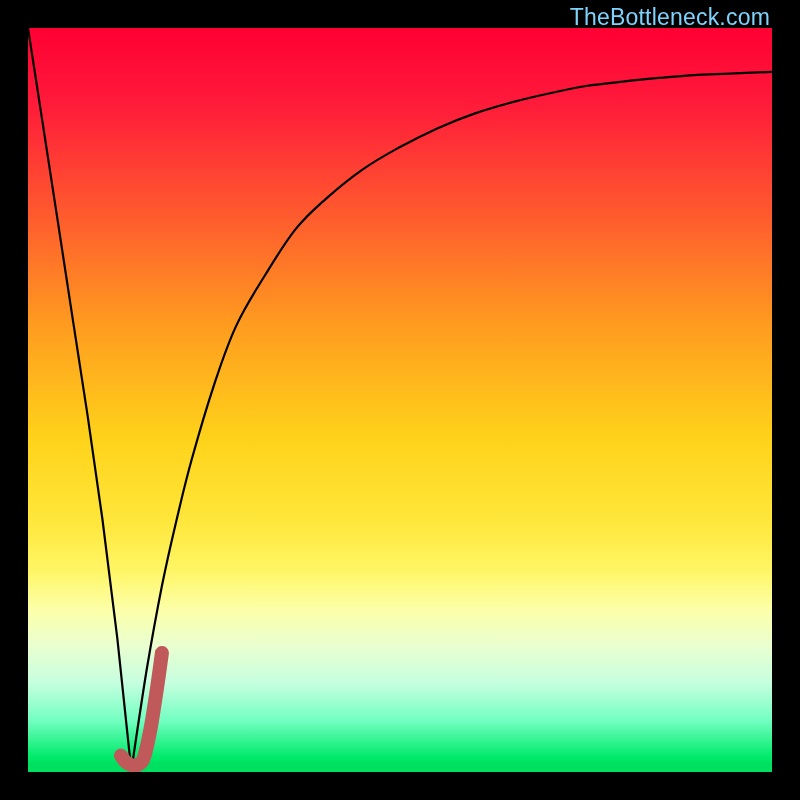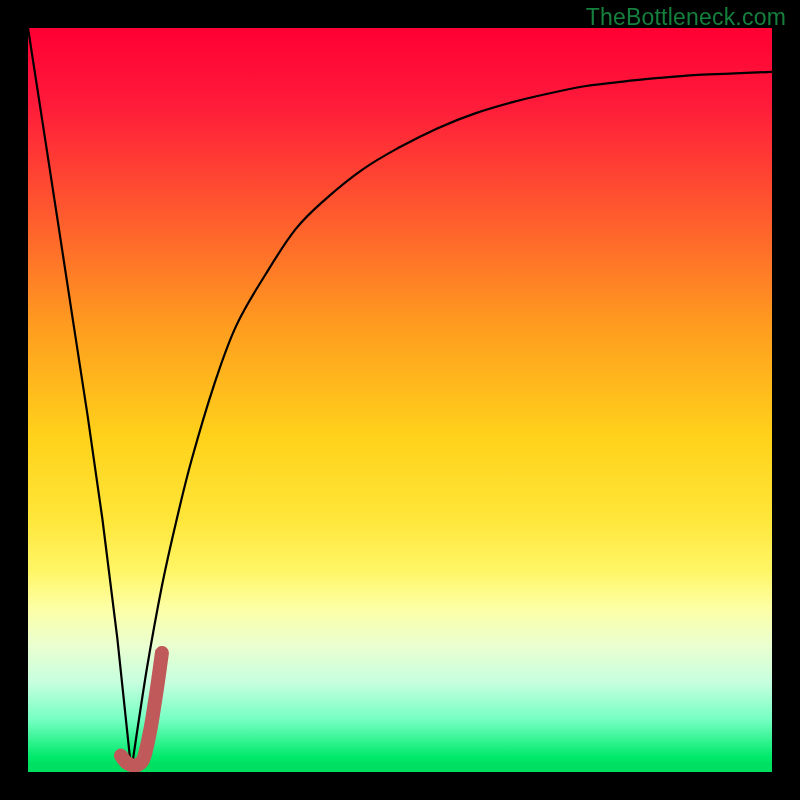--- a/index.html
+++ b/index.html
@@ -53,22 +53,22 @@
     height: 10px;
     background: #00e060;
   }
   svg.curves {
     position: absolute;
     inset: 0;
   }
   .watermark {
     position: absolute;
     top: 4px;
-    right: 14px;
-    color: #15803d;
+    right: 30px;
+    color: #7dd3fc;
     font-size: 23px;
     font-weight: 400;
     letter-spacing: 0.2px;
     user-select: none;
   }
 </style>
 </head>
 <body>
 
 <div class="frame">

